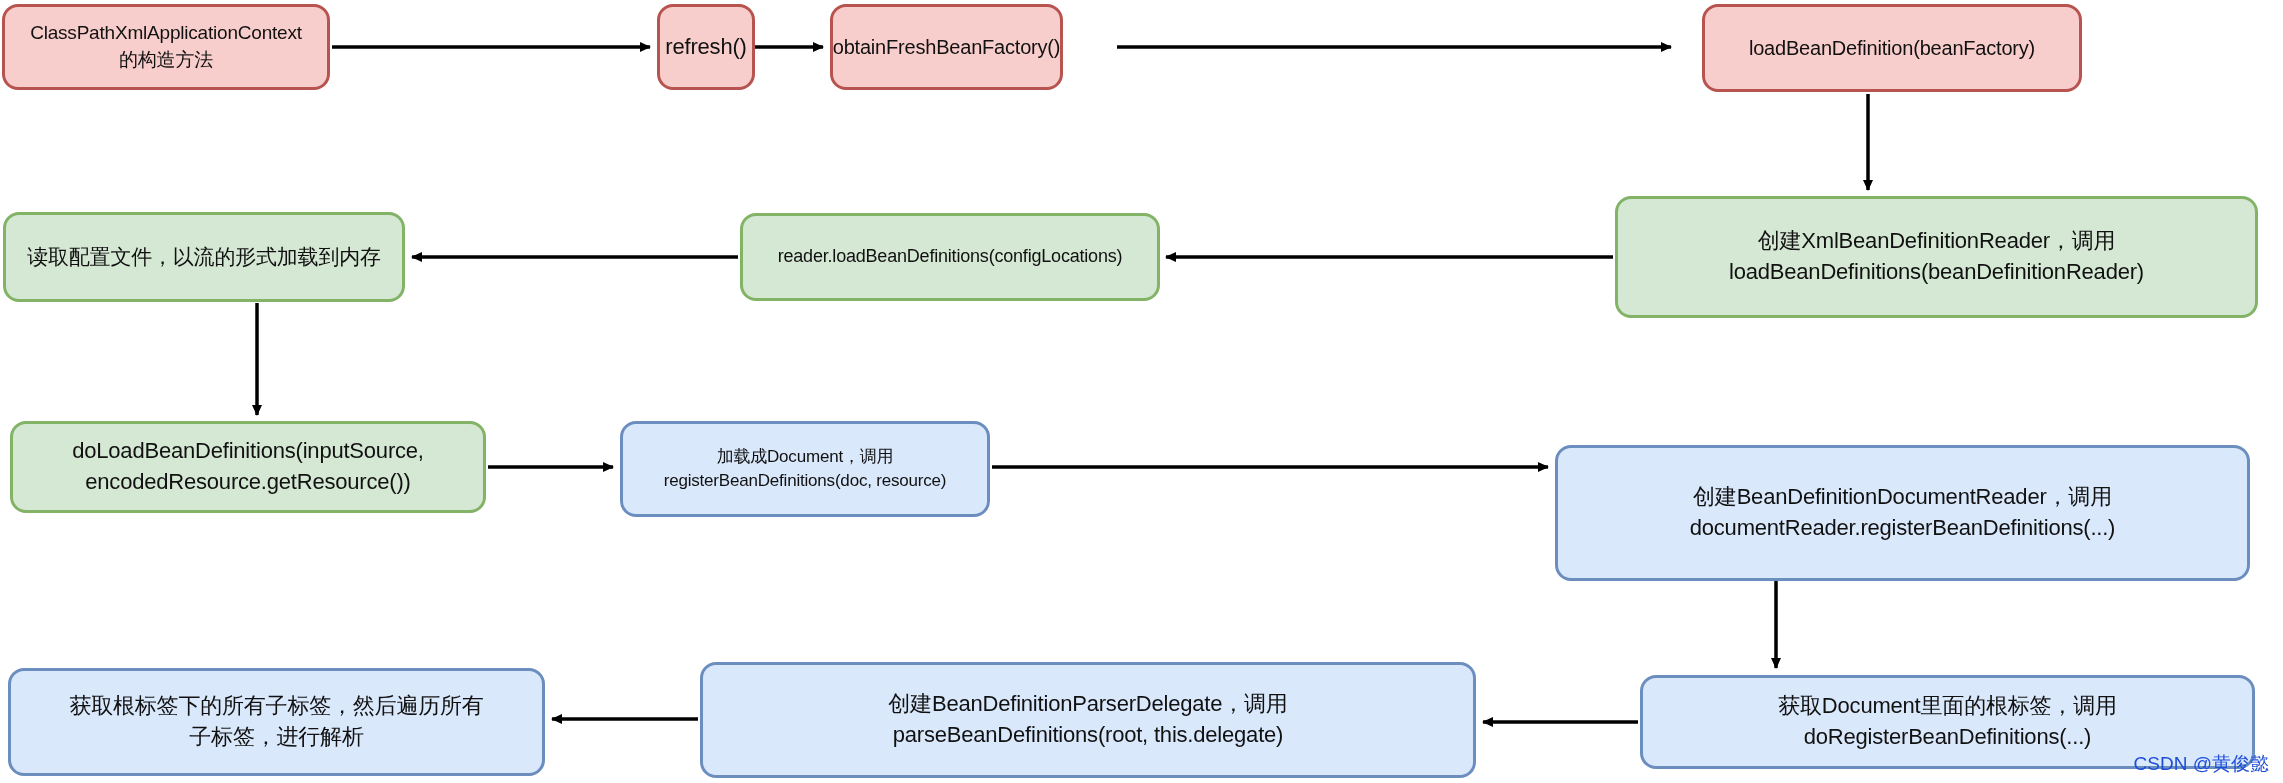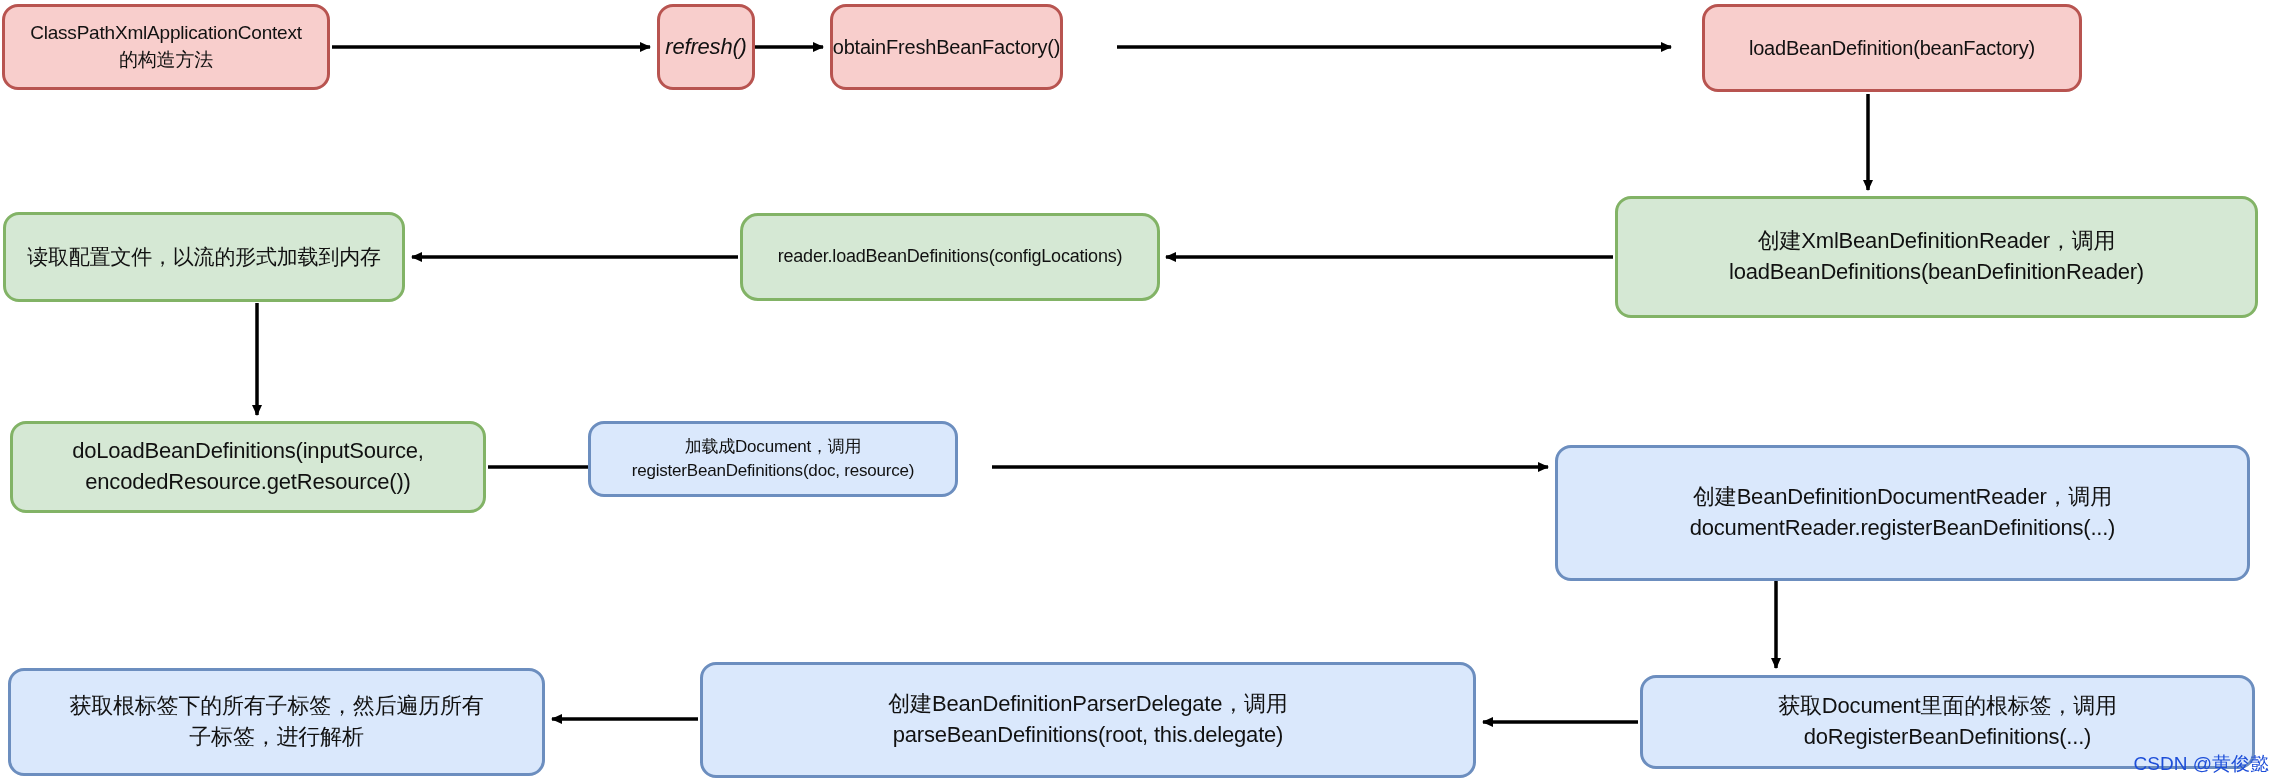--- a/index.html
+++ b/index.html
@@ -21,21 +21,21 @@
     border:3px solid #000;
     font-size:22px;
     line-height:1.4;
     color:#111;
     padding:4px 10px;
   }
   .red  {background:#f8cecc;border-color:#b85450;}
   .green{background:#d5e8d4;border-color:#82b366;}
   .blue {background:#dae8fc;border-color:#6c8ebf;}
   .fs17{font-size:17px;}
-  .fs18{font-size:18px;border-radius:18px;}
+  .fs18{font-size:18px;}
   .fs19{font-size:19px;}
   .fs20{font-size:20px;}
   .fs21{font-size:21px;}
   #edges{position:absolute;left:0;top:0;width:2283px;height:783px;pointer-events:none;}
   #edges line{stroke:#000;stroke-width:3.5px;}
   .watermark{
     position:absolute;
     right:14px;bottom:6px;
     font-size:19px;
     color:#1d4ed8;
@@ -63,37 +63,37 @@
     <line x1="488" y1="467" x2="613" y2="467" marker-end="url(#arrow)"></line>
     <line x1="992" y1="467" x2="1548" y2="467" marker-end="url(#arrow)"></line>
     <line x1="1776" y1="538" x2="1776" y2="668" marker-end="url(#arrow)"></line>
     <line x1="1638" y1="722" x2="1483" y2="722" marker-end="url(#arrow)"></line>
     <line x1="698" y1="719" x2="552" y2="719" marker-end="url(#arrow)"></line>
   </svg>
 
   <div class="node red fs19" style="left:2px;top:4px;width:328px;height:86px;">ClassPathXmlApplicationContext
 的构造方法</div>
 
-  <div class="node red" style="left:657px;top:4px;width:98px;height:86px;font-style:italic;">refresh()</div>
+  <div class="node red" style="left:657px;top:4px;width:98px;height:86px;">refresh()</div>
 
   <div class="node red fs20" style="left:830px;top:4px;width:233px;height:86px;">obtainFreshBeanFactory()</div>
 
   <div class="node red fs20" style="left:1678px;top:4px;width:380px;height:88px;margin-left:24px;">loadBeanDefinition(beanFactory)</div>
 
   <div class="node green" style="left:1615px;top:196px;width:643px;height:122px;">创建XmlBeanDefinitionReader，调用
 loadBeanDefinitions(beanDefinitionReader)</div>
 
   <div class="node green fs18" style="left:740px;top:213px;width:420px;height:88px;">reader.loadBeanDefinitions(configLocations)</div>
 
   <div class="node green fs21" style="left:3px;top:212px;width:402px;height:90px;">读取配置文件，以流的形式加载到内存</div>
 
   <div class="node green" style="left:10px;top:421px;width:476px;height:92px;">doLoadBeanDefinitions(inputSource,
 encodedResource.getResource())</div>
 
-  <div class="node blue fs17" style="left:588px;top:421px;width:370px;height:76px;">加载成Document，调用
+  <div class="node blue fs17" style="left:620px;top:421px;width:370px;height:96px;">加载成Document，调用
 registerBeanDefinitions(doc, resource)</div>
 
   <div class="node blue" style="left:1555px;top:400px;width:695px;height:136px;margin-top:45px;">创建BeanDefinitionDocumentReader，调用
 documentReader.registerBeanDefinitions(...)</div>
 
   <div class="node blue" style="left:1640px;top:675px;width:615px;height:94px;">获取Document里面的根标签，调用
 doRegisterBeanDefinitions(...)</div>
 
   <div class="node blue" style="left:700px;top:662px;width:776px;height:116px;">创建BeanDefinitionParserDelegate，调用
 parseBeanDefinitions(root, this.delegate)</div>

